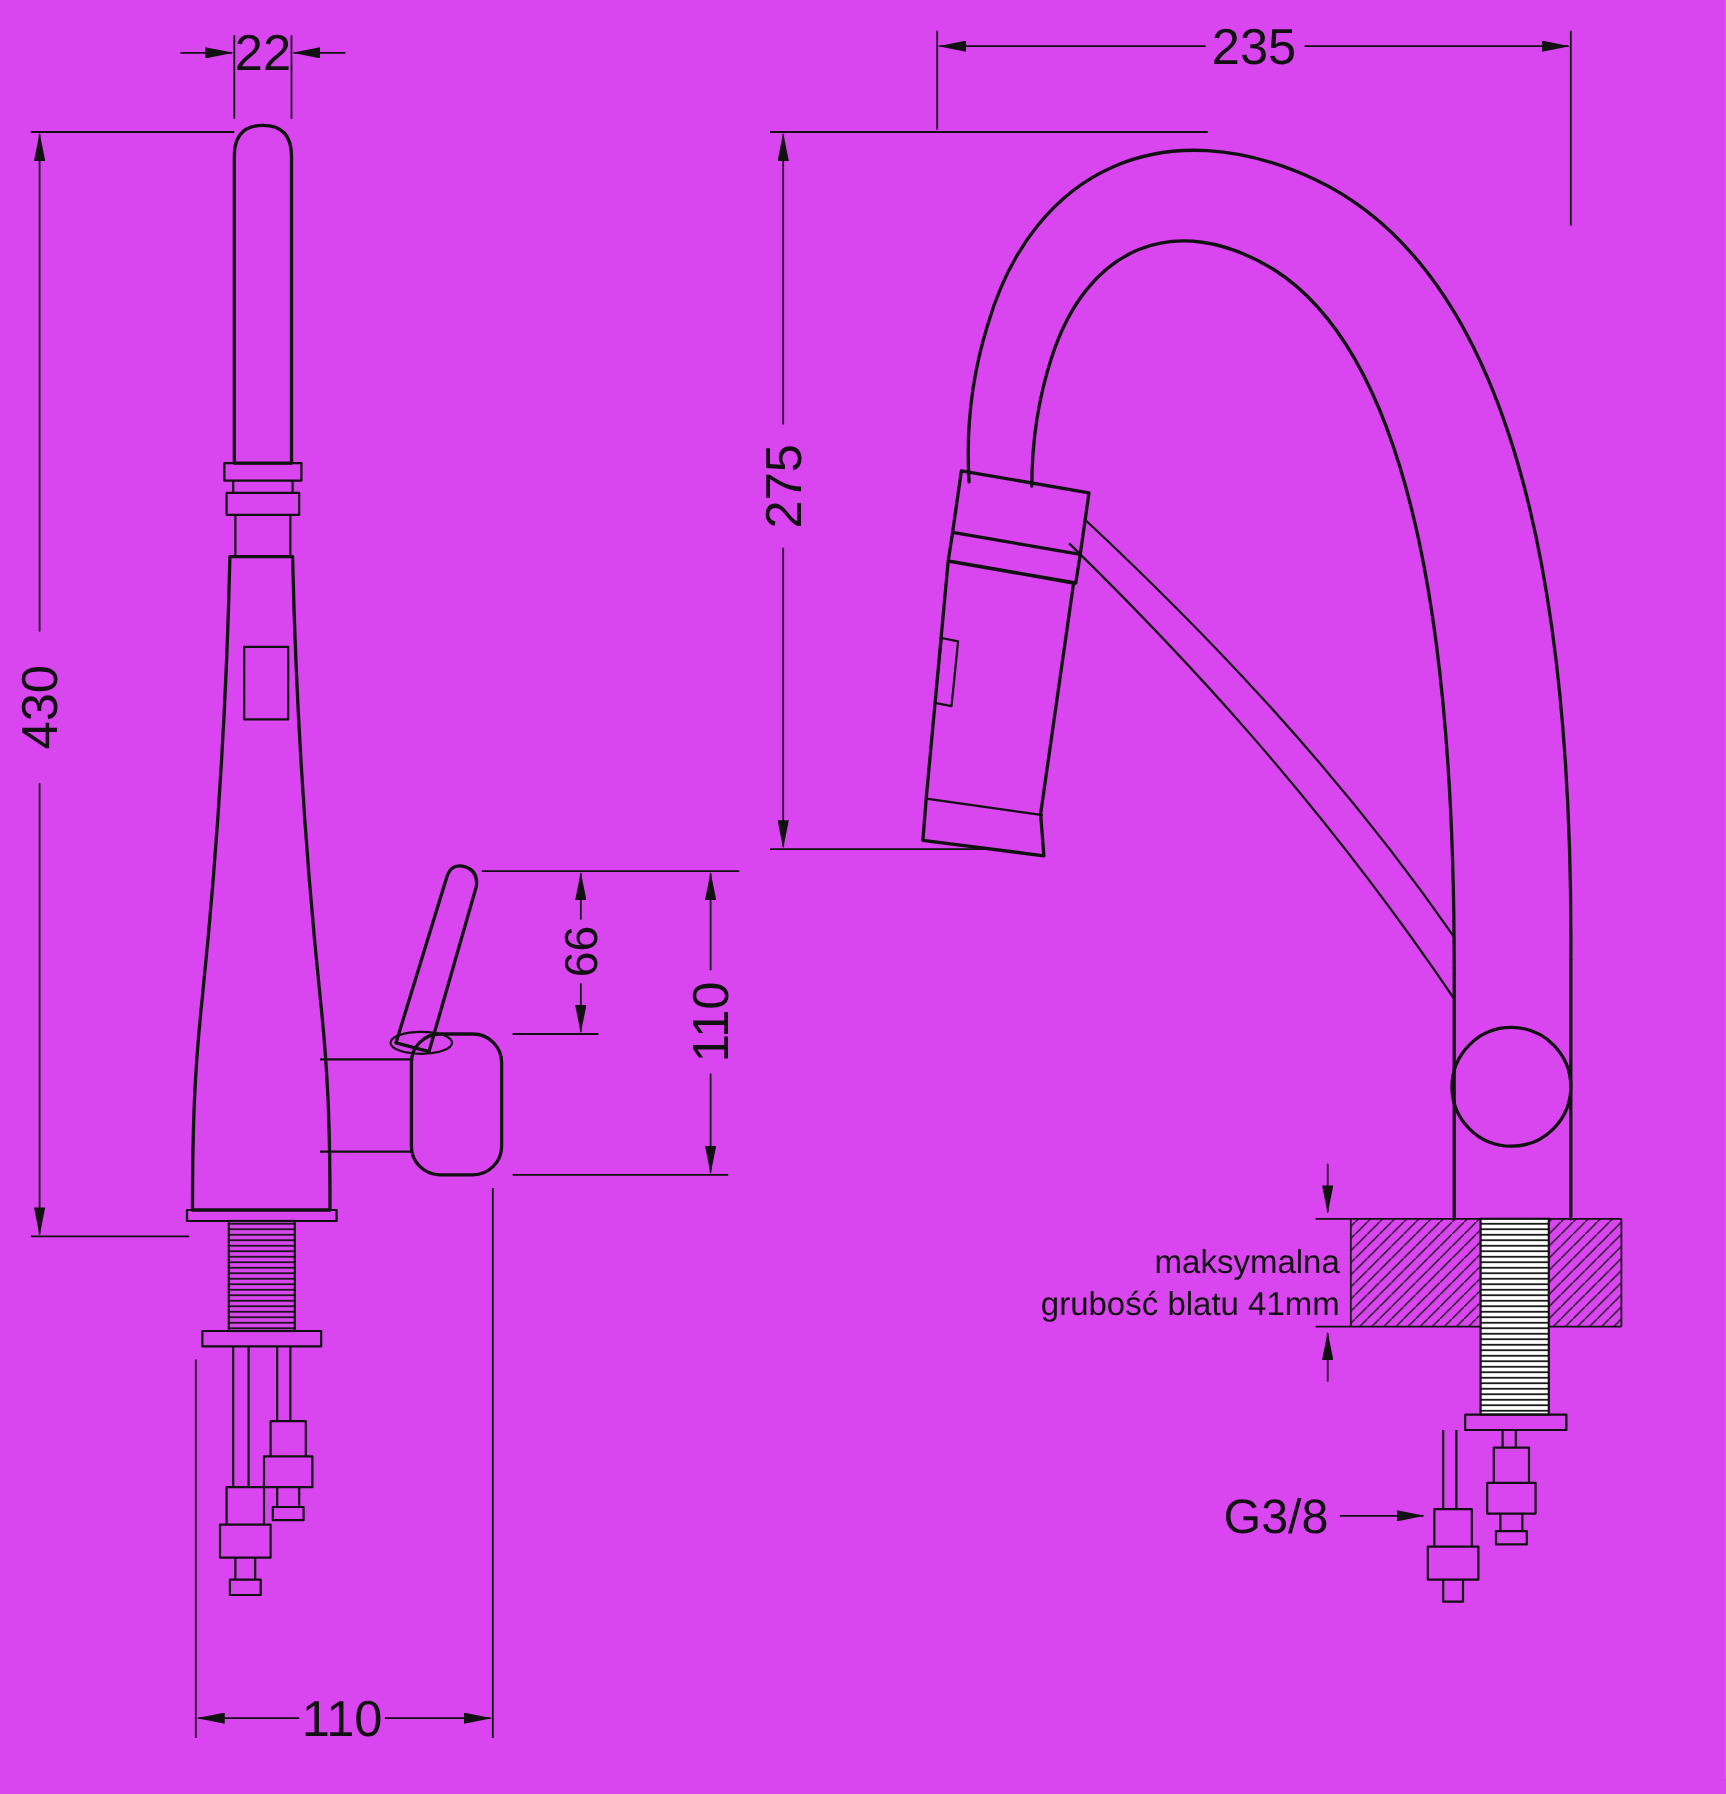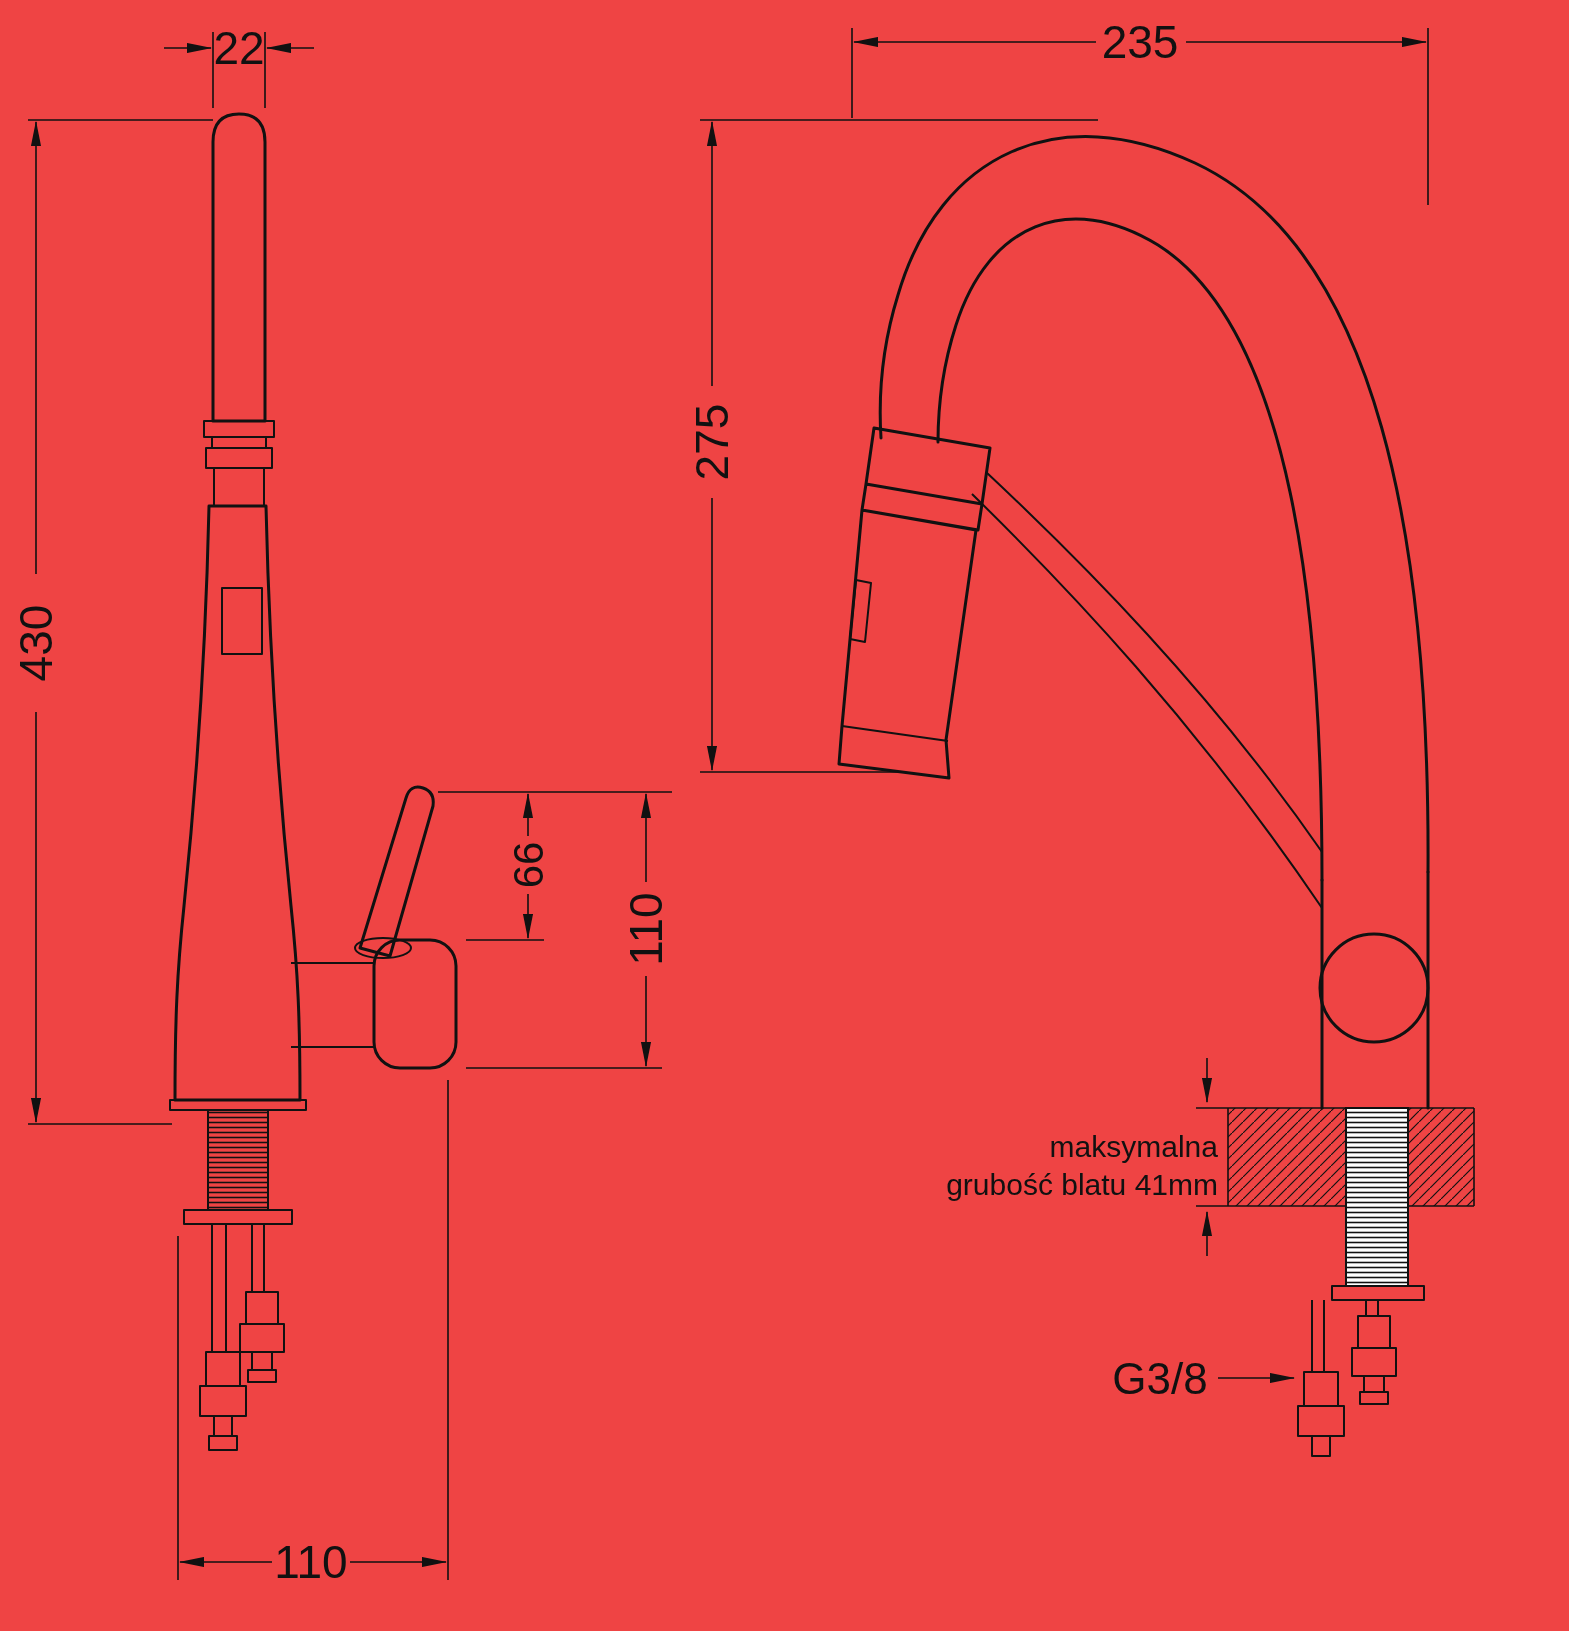--- a/index.html
+++ b/index.html
@@ -1,16 +1,16 @@
 <!DOCTYPE html>
 <html><head>
 <meta charset="utf-8">
 <style>
   html,body{margin:0;padding:0;background:#ffffff;}
-  .canvas{width:1569px;height:1631px;position:relative;background:#ef4444;overflow:hidden;}
+  .canvas{width:1569px;height:1631px;position:relative;background:#d946ef;overflow:hidden;}
   svg{display:block;}
   text{font-family:"Liberation Sans", sans-serif;fill:#111;}
   .dim-num{font-size:46px;}
   .dim-num-sm{font-size:42px;}
   .note{font-size:30px;}
   .thread-lbl{font-size:44px;}
   .obj{stroke:#111;stroke-width:3;fill:none;stroke-linejoin:round;stroke-linecap:round;}
   .obj-thin{stroke:#111;stroke-width:2;fill:none;stroke-linejoin:round;}
   .dim{stroke:#111;stroke-width:1.6;fill:none;}
 </style>

